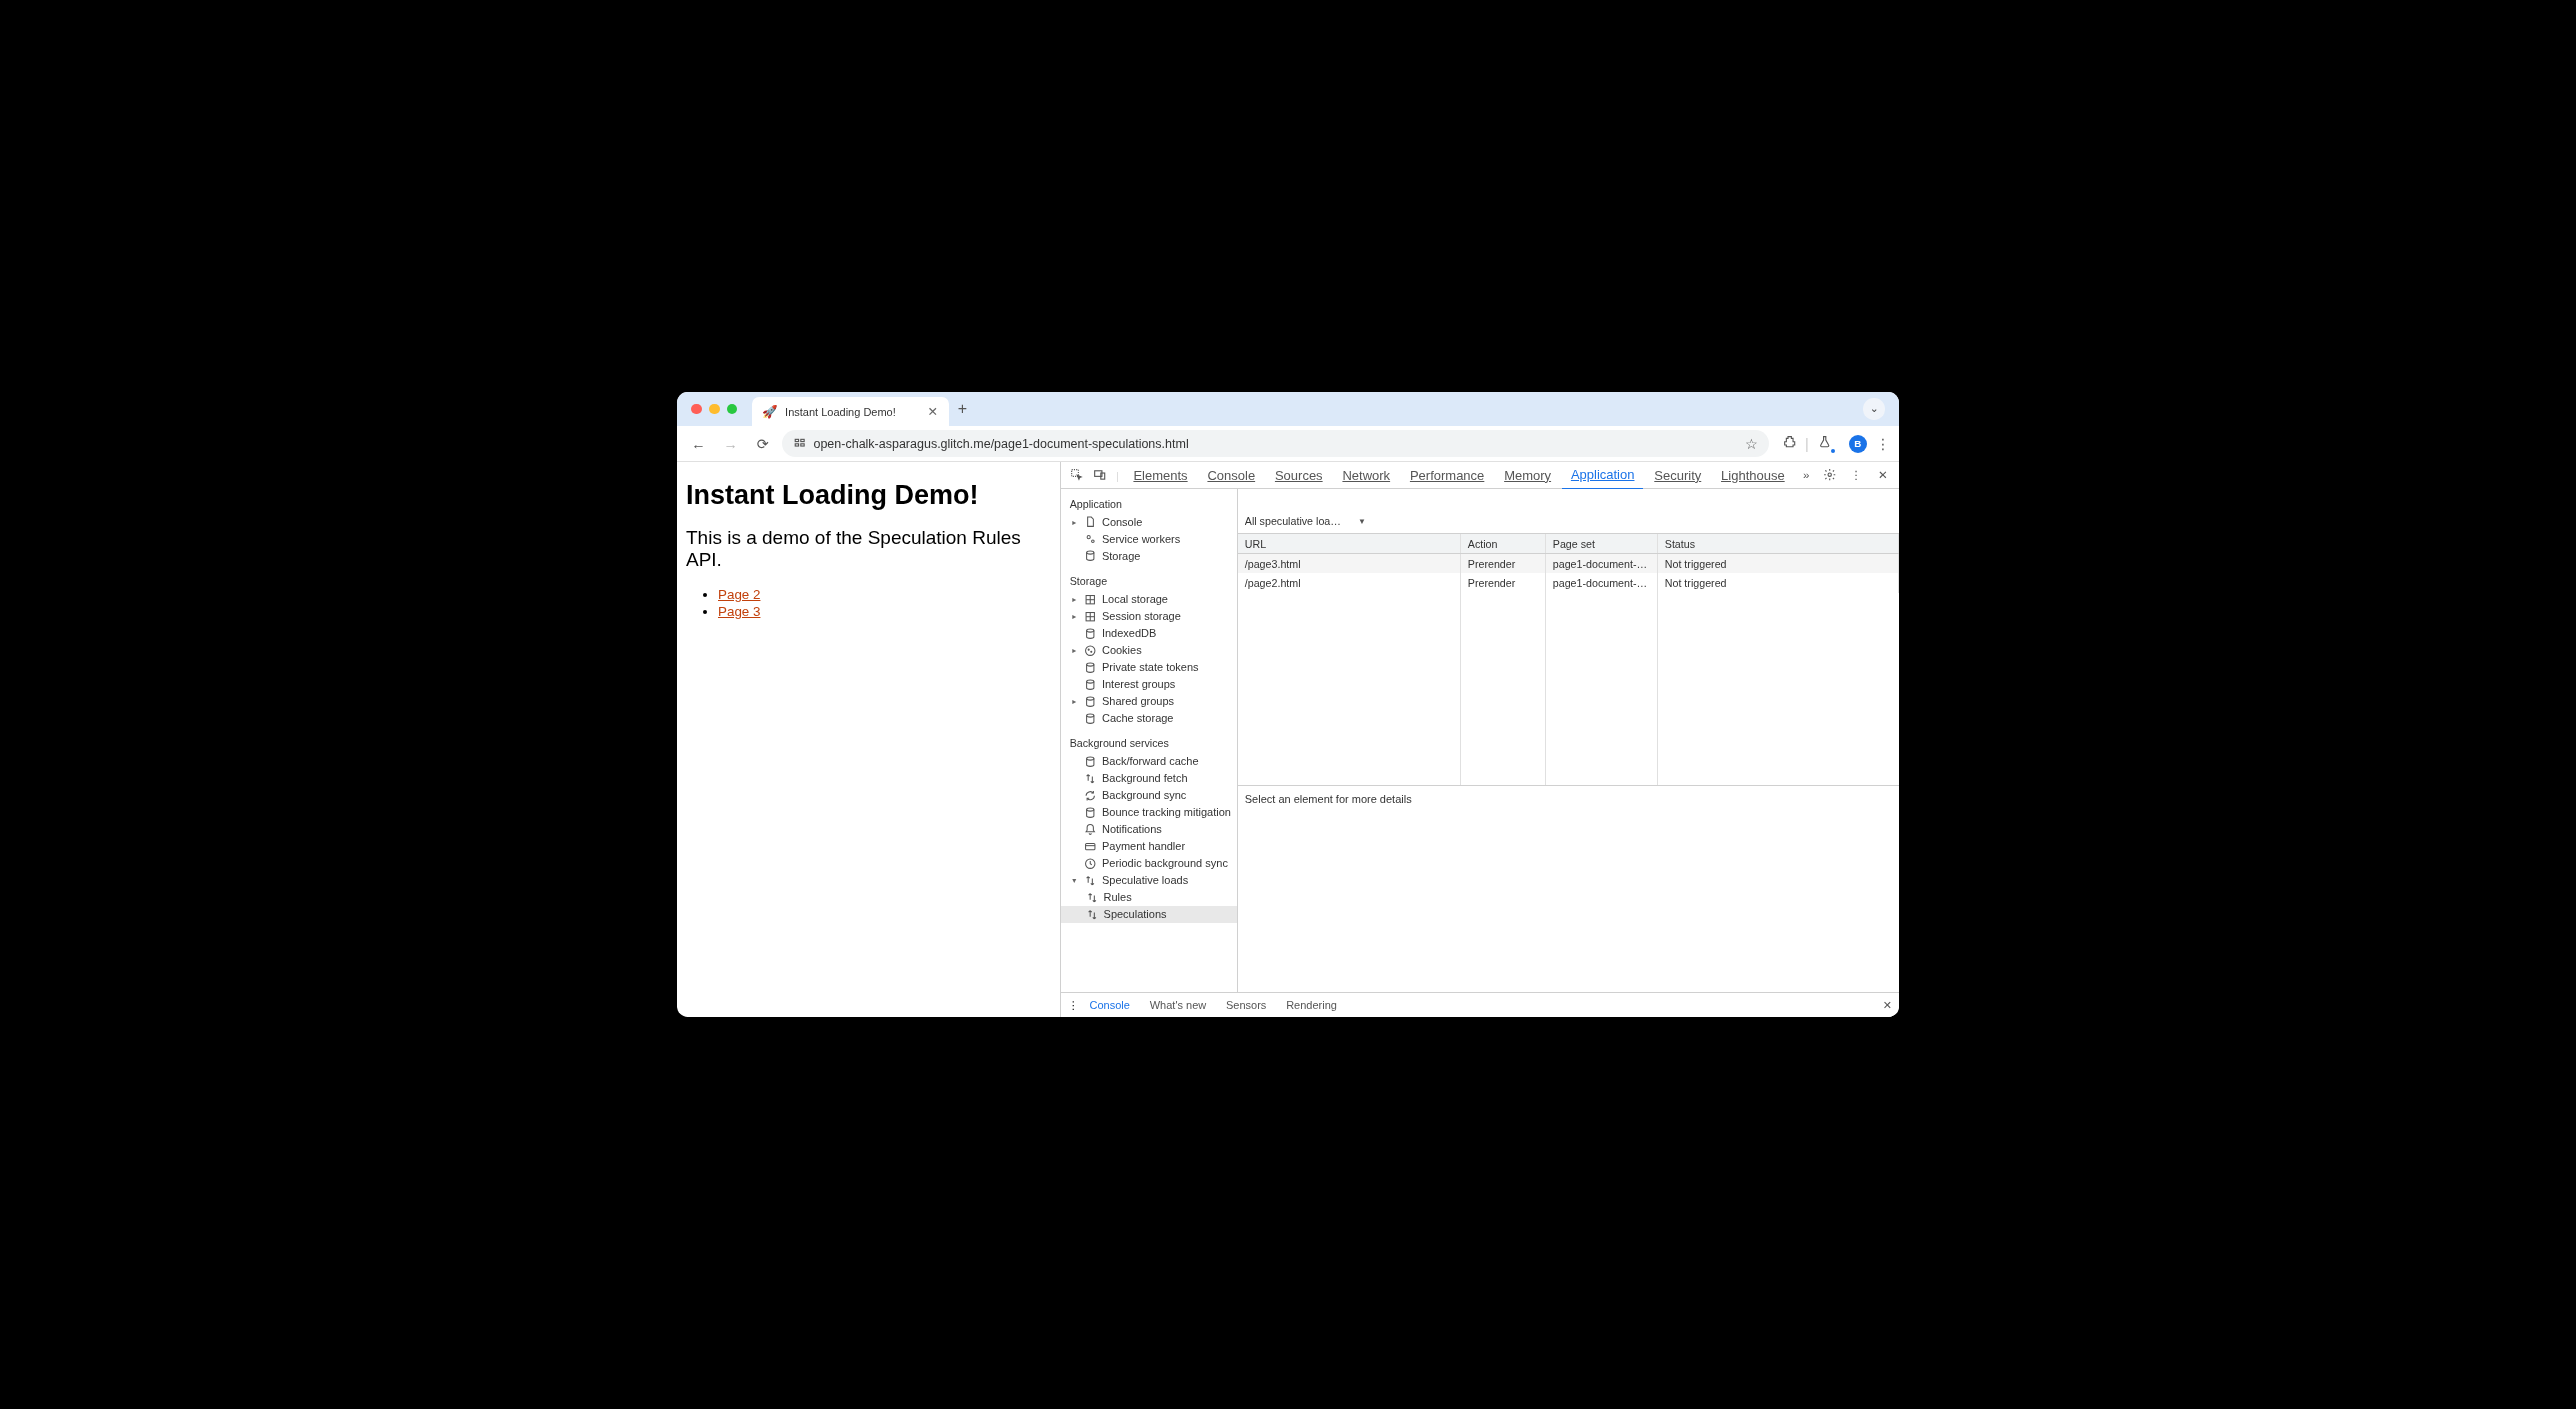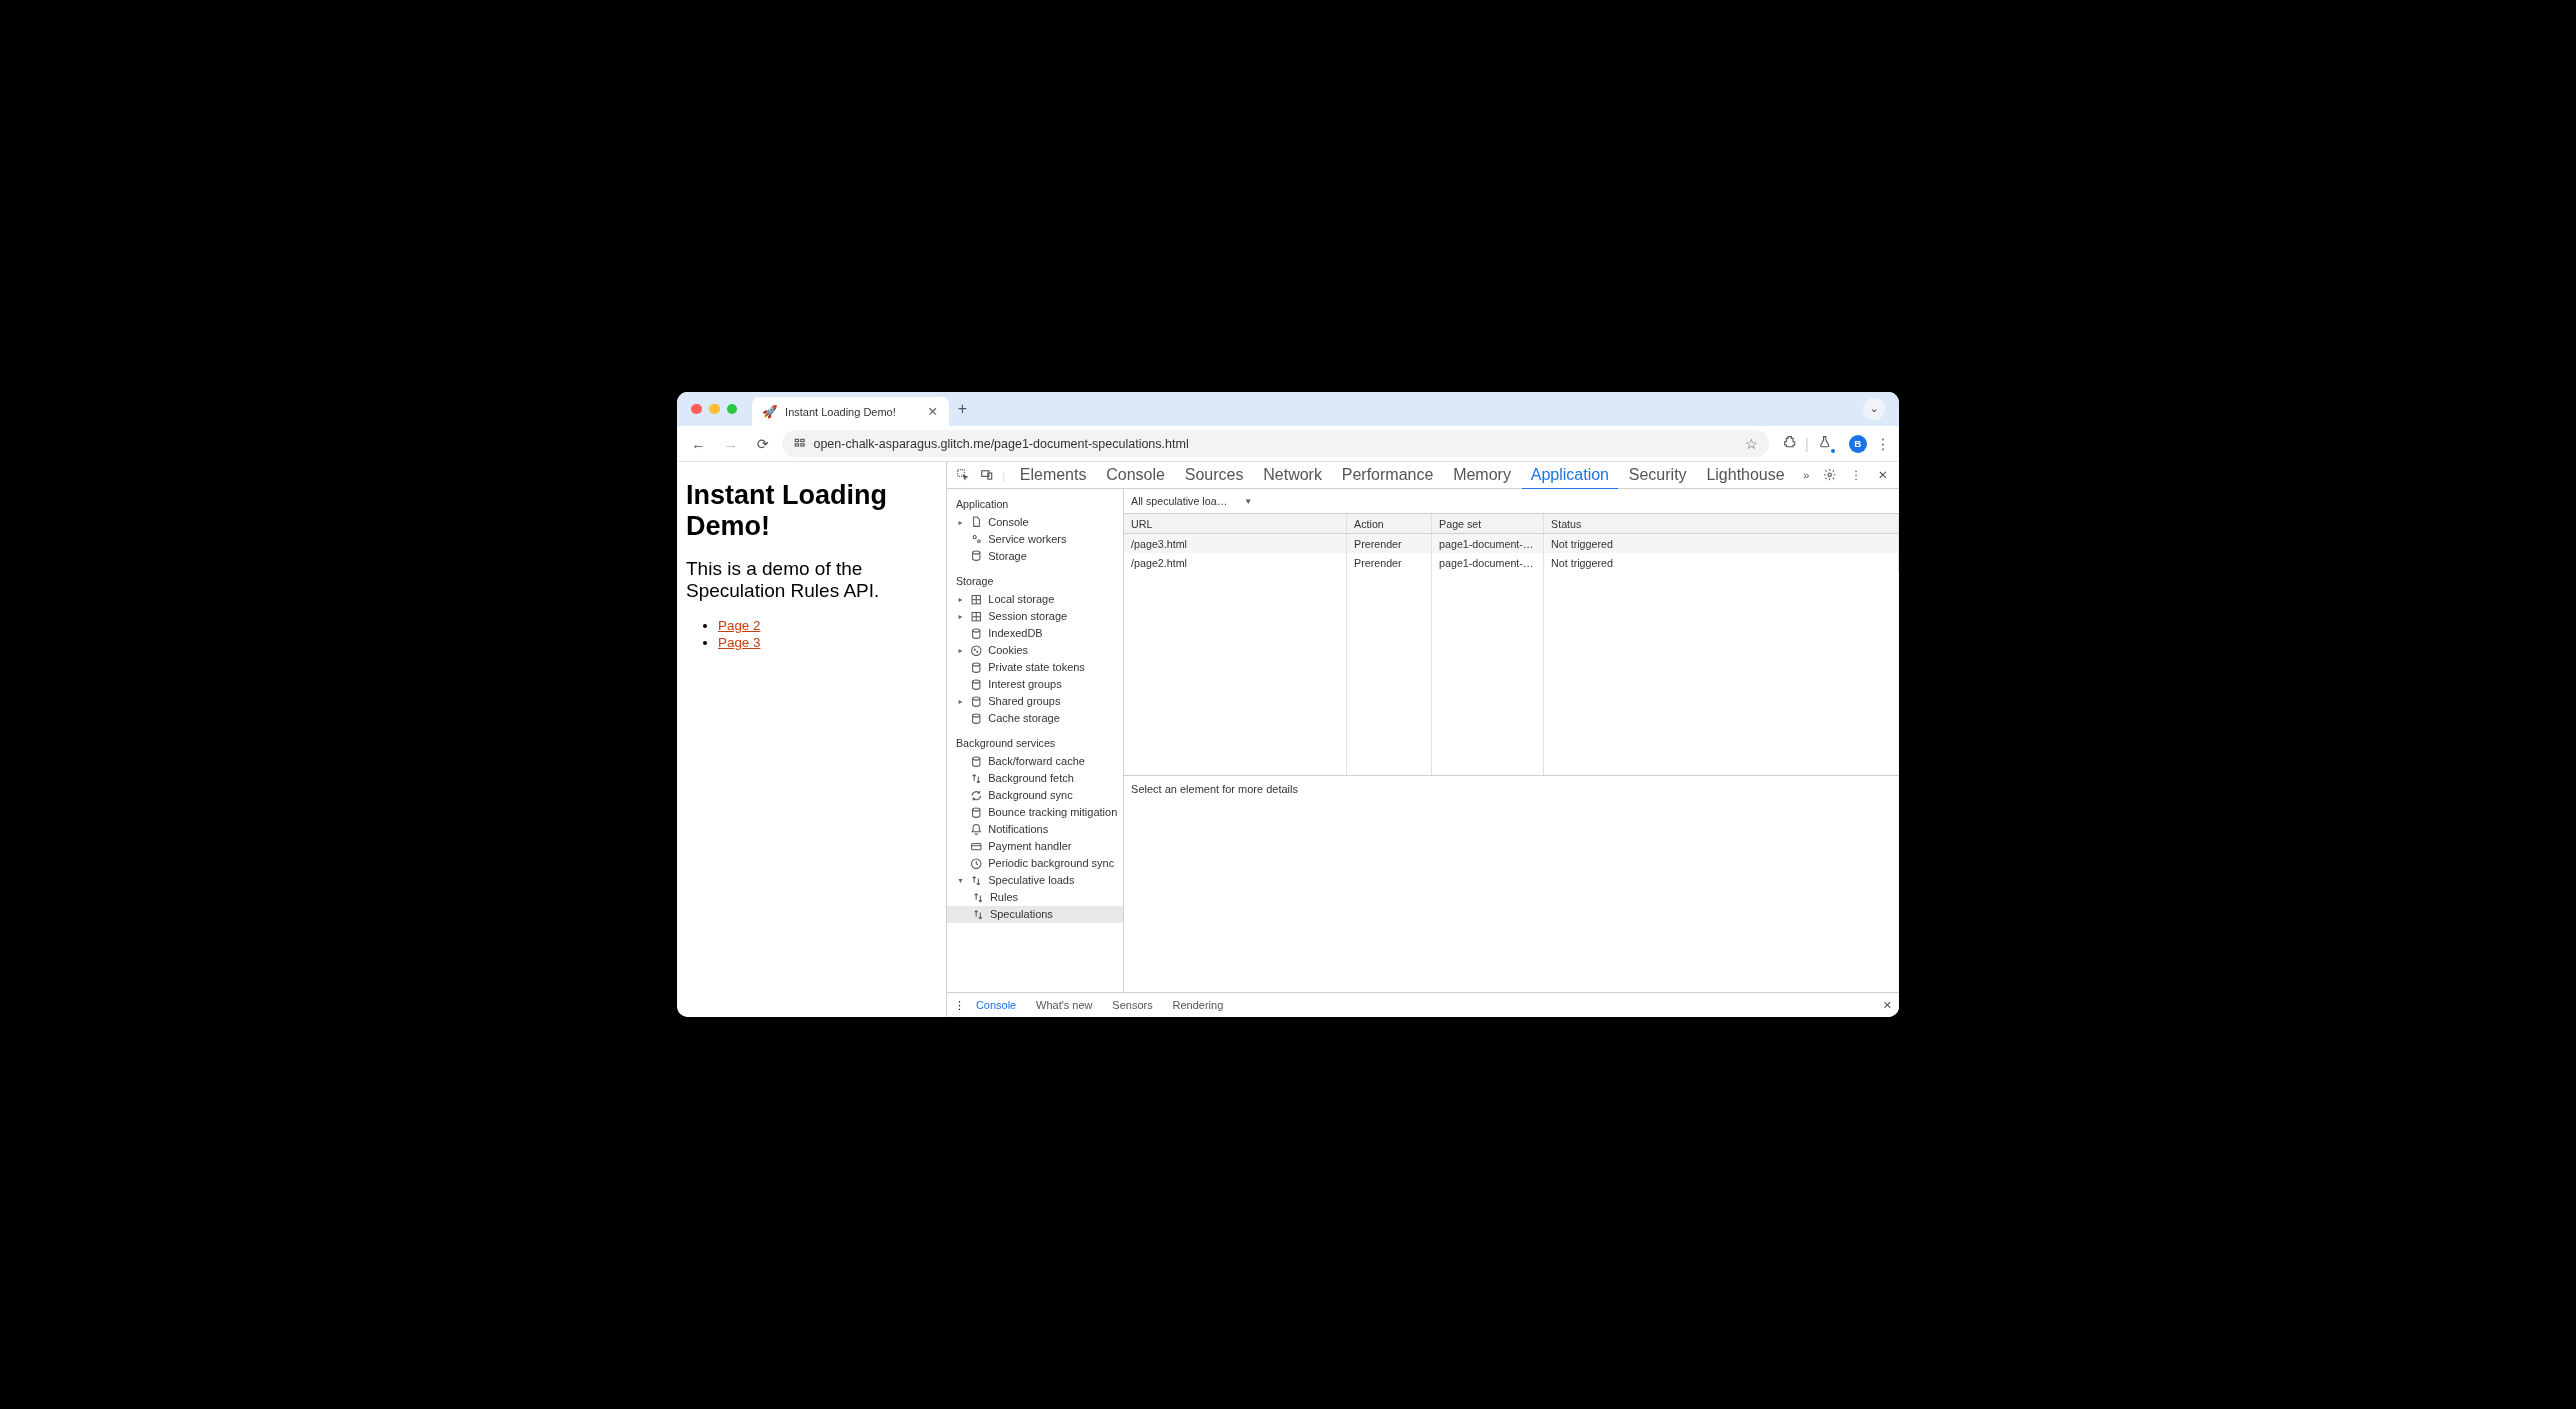--- a/index.html
+++ b/index.html
@@ -39,35 +39,35 @@
 .page h1 { font-size: 27px; font-weight: bold; margin-bottom: 16px; }
 .page p { font-size: 19px; margin-bottom: 16px; }
 .page ul { padding-left: 32px; }
 .page li { font-size: 13.4px; margin-bottom: 1.8px; }
 .page a { color: #c2410c; text-decoration: underline; }
 
 
 .devtools { flex: 1; display: flex; flex-direction: column; background: #fff; font-size: 11.6px; }
 .dt-tabs { height: 27px; border-bottom: 0.9px solid #d0d0d0; display: flex; align-items: center; padding: 0 5.4px; gap: 1.8px; }
 .dt-tabs .iconbtn { width: 21.4px; height: 21.4px; display: flex; align-items: center; justify-content: center; color: #555; cursor: pointer; }
-.dt-tab { padding: 0 9px; height: 27px; display: flex; align-items: center; color: #555; cursor: pointer; font-size: 16px; }
+.dt-tab { padding: 0 9px; height: 27px; display: flex; align-items: center; color: #555; cursor: pointer; font-size: 13px; text-decoration: underline; }
 .dt-tab.active { color: #1a73e8; border-bottom: 1.8px solid #1a73e8; }
 .dt-tabs .right { margin-left: auto; display: flex; align-items: center; gap: 5.4px; }
 
 .dt-body { flex: 1; display: flex; overflow: hidden; }
 .dt-side { width: 177px; border-right: 0.9px solid #d0d0d0; overflow-y: auto; padding: 5.4px 0; }
 .dt-section { font-size: 10.7px; color: #333; padding: 3.6px 9px; }
 .dt-item { display: flex; align-items: center; gap: 5.4px; padding: 1.8px 5.4px 1.8px 9px; font-size: 11px; color: #333; cursor: pointer; white-space: nowrap; }
 .dt-item .arrow { width: 9px; color: #666; font-size: 8px; text-align: center; }
 .dt-item .ico { width: 12.5px; display: flex; align-items: center; justify-content: center; color: #555; }
 .dt-item.indent { padding-left: 25px; }
 .dt-item.selected { background: #e8e8e8; }
 
 .dt-main { flex: 1; display: flex; flex-direction: column; }
-.dt-filter { height: 25px; border-bottom: 0.9px solid #d0d0d0; display: flex; align-items: center; padding: 0 7.1px; gap: 17px; }
+.dt-filter { height: 25px; border-bottom: 0.9px solid #d0d0d0; display: flex; align-items: center; padding: 0 7.1px; gap: 17px; margin-top: 20px; }
 .dt-filter .sel { font-size: 10.7px; color: #333; max-width: 116px; overflow: hidden; text-overflow: ellipsis; white-space: nowrap; }
 .dt-filter .tri { font-size: 8px; color: #555; }
 
 .dt-table { flex: 0 0 auto; }
 .dt-thead { display: flex; background: #f1f3f4; border-bottom: 0.9px solid #d0d0d0; font-size: 10.7px; color: #333; }
 .dt-thead > div, .dt-row > div { padding: 3.6px 7.1px; border-right: 0.9px solid #e0e0e0; overflow: hidden; text-overflow: ellipsis; white-space: nowrap; }
 .col-url { width: 223px; }
 .col-action { width: 85px; }
 .col-ruleset { width: 112px; }
 .col-status { flex: 1; }

